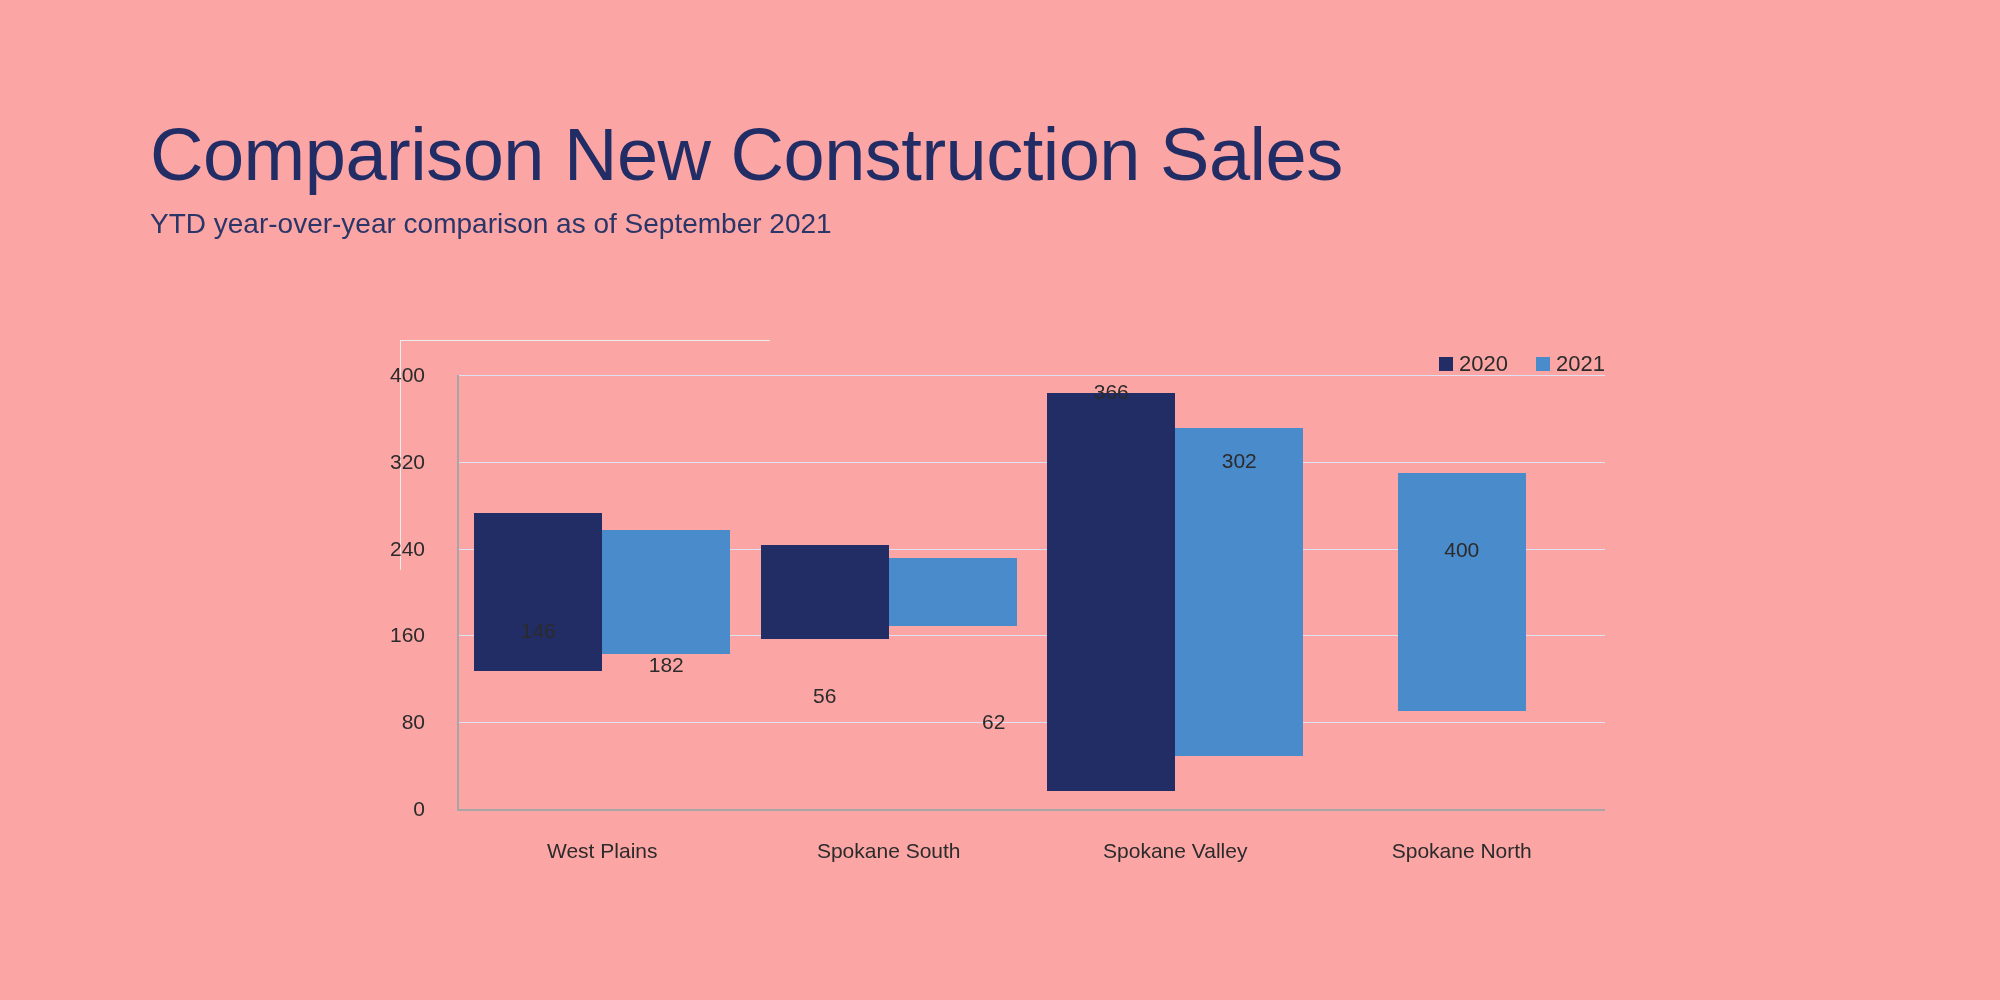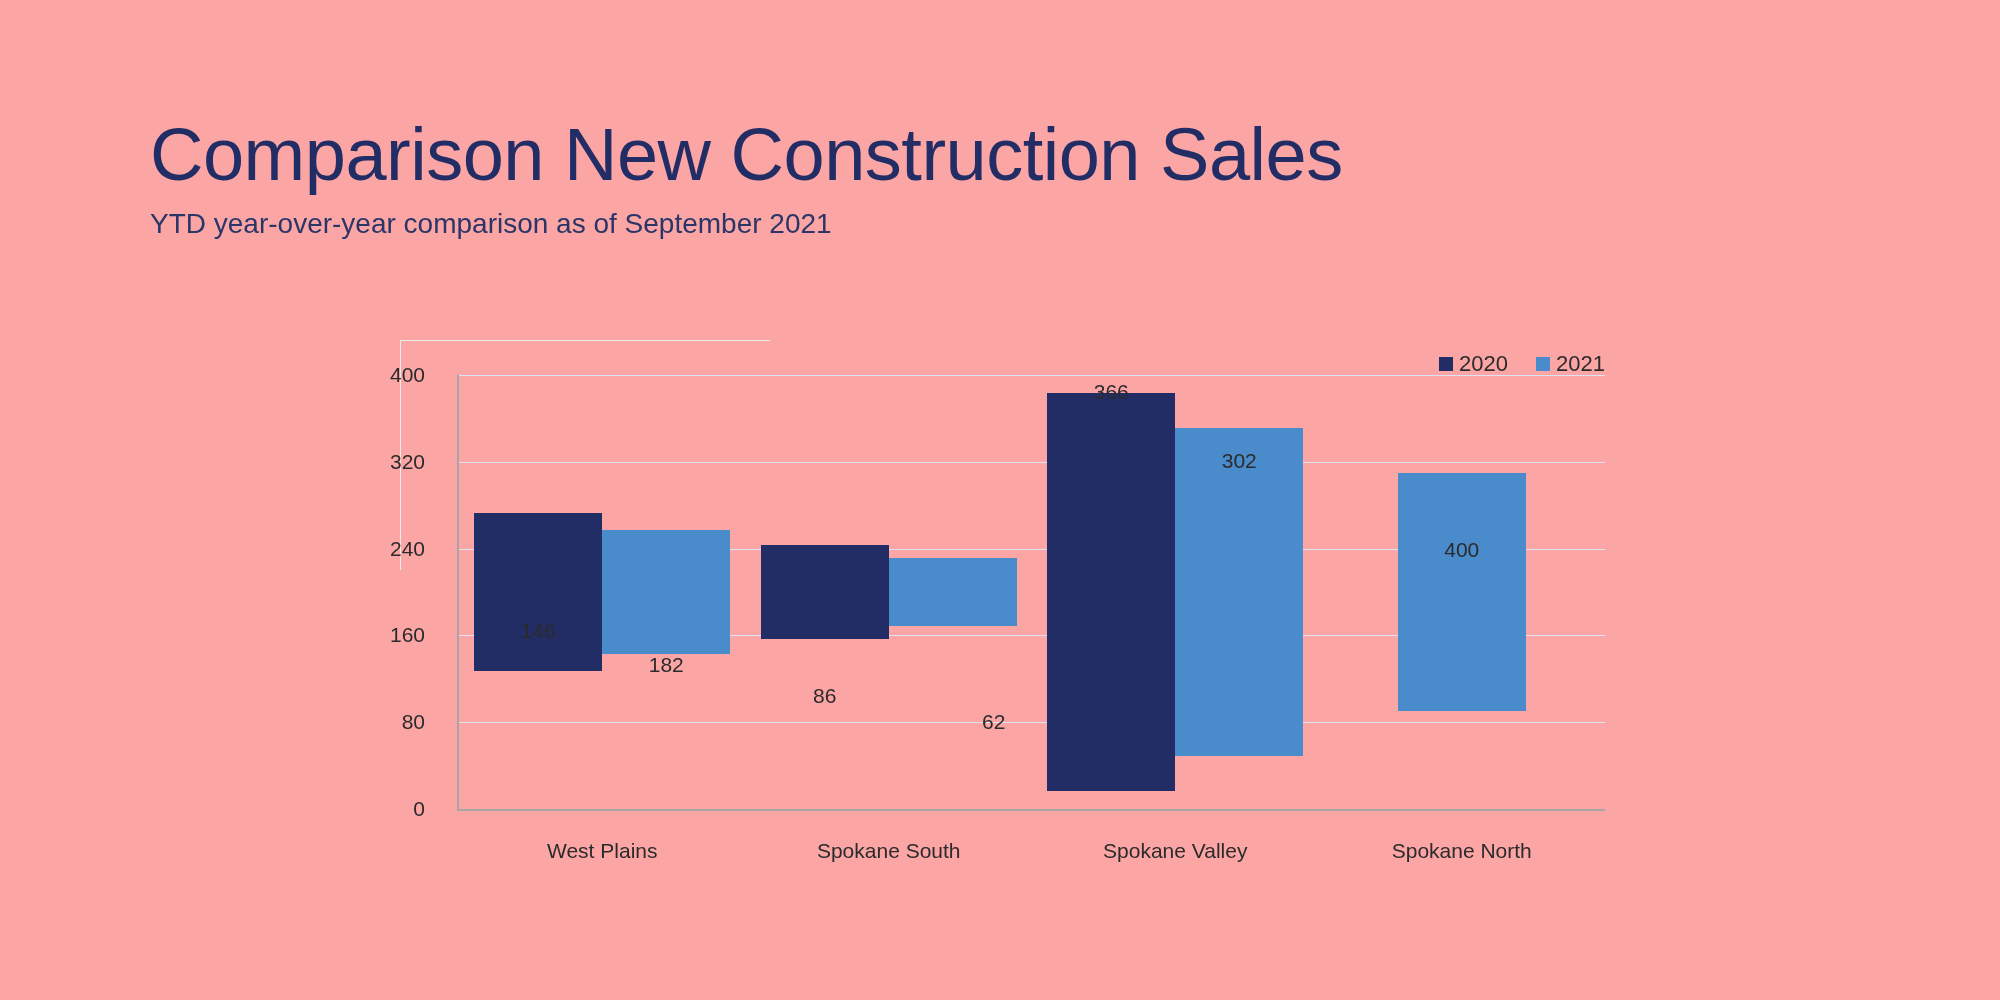--- a/index.html
+++ b/index.html
@@ -267,21 +267,21 @@
               <div class="bar-slot">
                 <div class="bar" title="West Plains 2021: 114" style="height: 123.69px; background: rgb(74, 139, 204);"></div>
                 <div class="bar-value" style="bottom: 131.69px;">182</div>
               </div>
             </div>
           </div>
           <div class="group">
             <div class="bars">
               <div class="bar-slot">
                 <div class="bar" title="Spokane South 2020: 86" style="height: 93.31px; background: rgb(34, 45, 102);"></div>
-                <div class="bar-value" style="bottom: 101.31px;">86</div>
+                <div class="bar-value" style="bottom: 101.31px;">56</div>
               </div>
               <div class="bar-slot">
                 <div class="bar" title="Spokane South 2021: 62" style="height: 67.27px; background: rgb(74, 139, 204);"></div>
                 <div class="bar-value" style="bottom: 75.27px; margin-left: 41px;">62</div>
               </div>
             </div>
           </div>
           <div class="group">
             <div class="bars">
               <div class="bar-slot">

